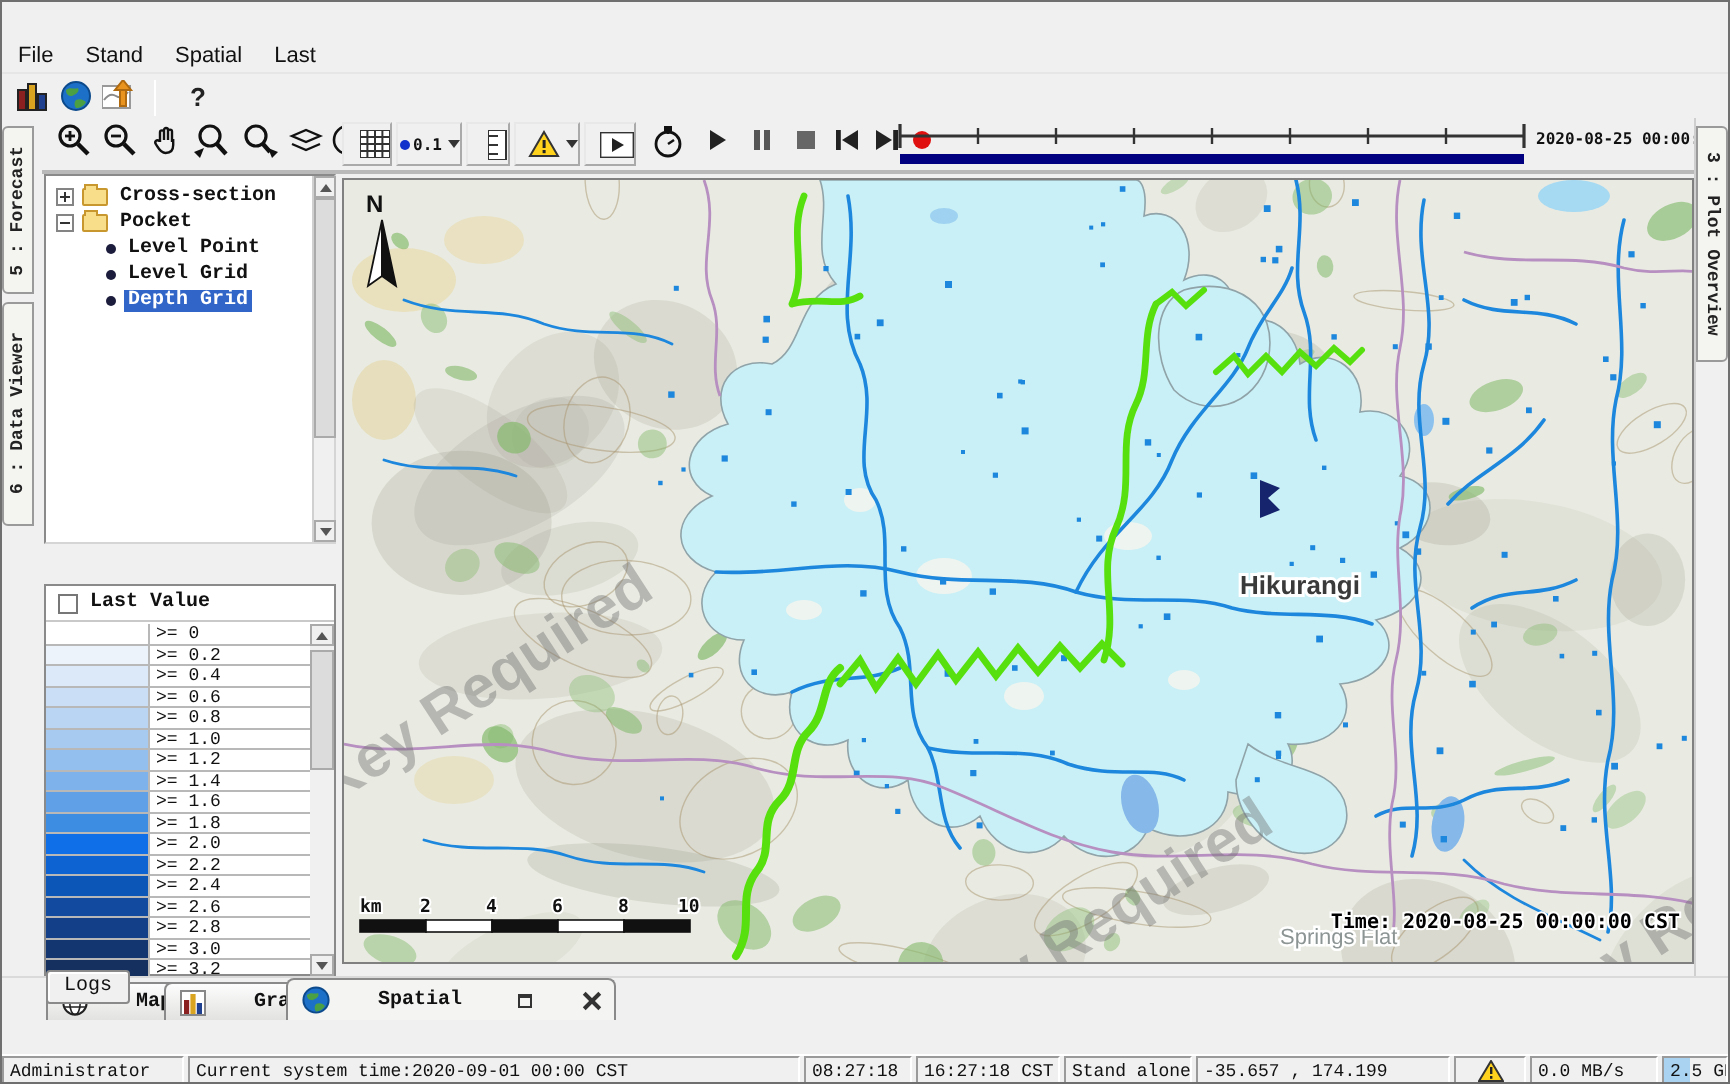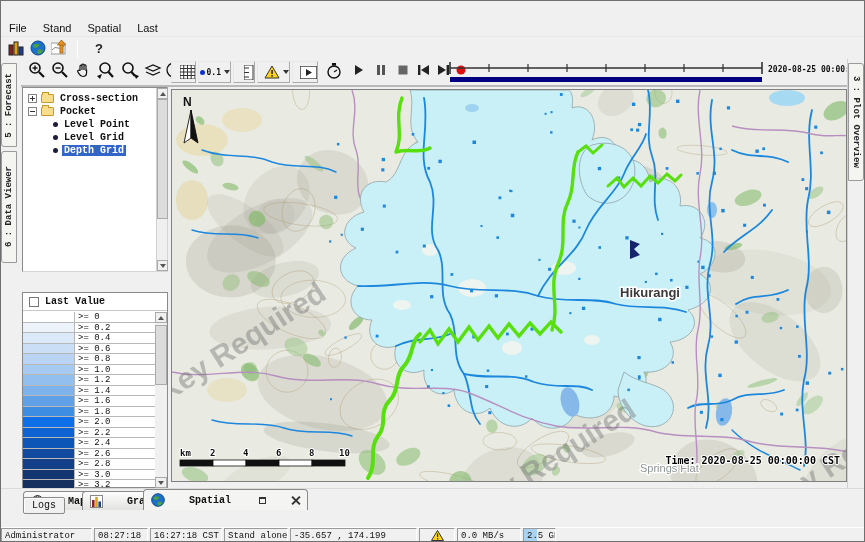--- a/index.html
+++ b/index.html
@@ -82,21 +82,21 @@
   .tabbar{left:0;top:487px;width:863px;height:21px;background:#f0f0f0;border-top:1px solid #dadada;}
   .btab{position:absolute;top:2px;height:19px;background:linear-gradient(#fdfdfd,#e2e2e0);border:1px solid #8a8a8a;
         border-bottom:none;border-radius:4px 4px 0 0;display:flex;align-items:center;padding:0 7px;
         font:bold 10px "Liberation Mono",monospace;color:#111;gap:20px;}
   .btab.active{background:#f4f4f2;top:0;height:21px;}
   .btab .ticon{margin-right:4px;display:flex;}
   .tab-close{position:relative;width:8px;height:8px;margin-left:6px;}
   .tab-close:before,.tab-close:after{content:"";position:absolute;left:3px;top:-1px;width:2px;height:11px;background:#333;}
   .tab-close:before{transform:rotate(45deg);} .tab-close:after{transform:rotate(-45deg);}
   .tab-rest{width:7px;height:7px;border:1px solid #333;border-top-width:2px;margin-left:8px;}
-  .logs-btn{left:22px;top:496px;height:17px;background:#f0f0f0;border:1px solid #8a8a8a;border-radius:2px;
+  .logs-btn{left:22px;top:484px;height:17px;background:#f0f0f0;border:1px solid #8a8a8a;border-radius:2px;
             font:10px "Liberation Mono",monospace;color:#111;padding:0 8px;display:flex;align-items:center;
             box-shadow:inset 1px 1px 0 #fff;}
   
   .statusbar{left:0;top:526px;width:863px;height:15px;display:flex;background:#f0f0f0;border-top:1px solid #fff;}
   .scell{height:15px;border:1px solid;border-color:#9a9a9a #fff #fff #9a9a9a;font:9px "Liberation Mono",monospace;
          color:#111;display:flex;align-items:center;padding:0 3px;white-space:nowrap;overflow:hidden;margin-right:2px;}
   .mem{background:linear-gradient(to right,#a9d3f0 0 42%,#f0f0f0 42%);}
 </style>
 </head>
 <body>
@@ -790,20 +790,21 @@
       <span class="tab-close"></span>
     </div>
   </div>
 
   <div class="abs logs-btn">
     <span>Logs</span>
   </div>
 
   <div class="abs statusbar">
     <div class="scell" style="width:91px">Administrator</div>
+    <div class="scell" style="width:306px">Current system time:2020-09-01 00:00 CST</div>
     <div class="scell" style="width:54px">08:27:18 GMT</div>
     <div class="scell" style="width:72px">16:27:18 CST</div>
     <div class="scell" style="width:64px">Stand alone</div>
     <div class="scell" style="width:127px">-35.657 , 174.199</div>
     <div class="scell" style="width:36px;justify-content:center">
       <svg width="13" height="11">
           <path d="M6.5 0.5 L12.5 10.5 H0.5 Z" fill="#ffd21e" stroke="#333"></path>
           <rect x="6" y="3.5" width="1.2" height="3.5" fill="#222"></rect>
           <rect x="6" y="8" width="1.2" height="1.4" fill="#222"></rect>
         </svg>

